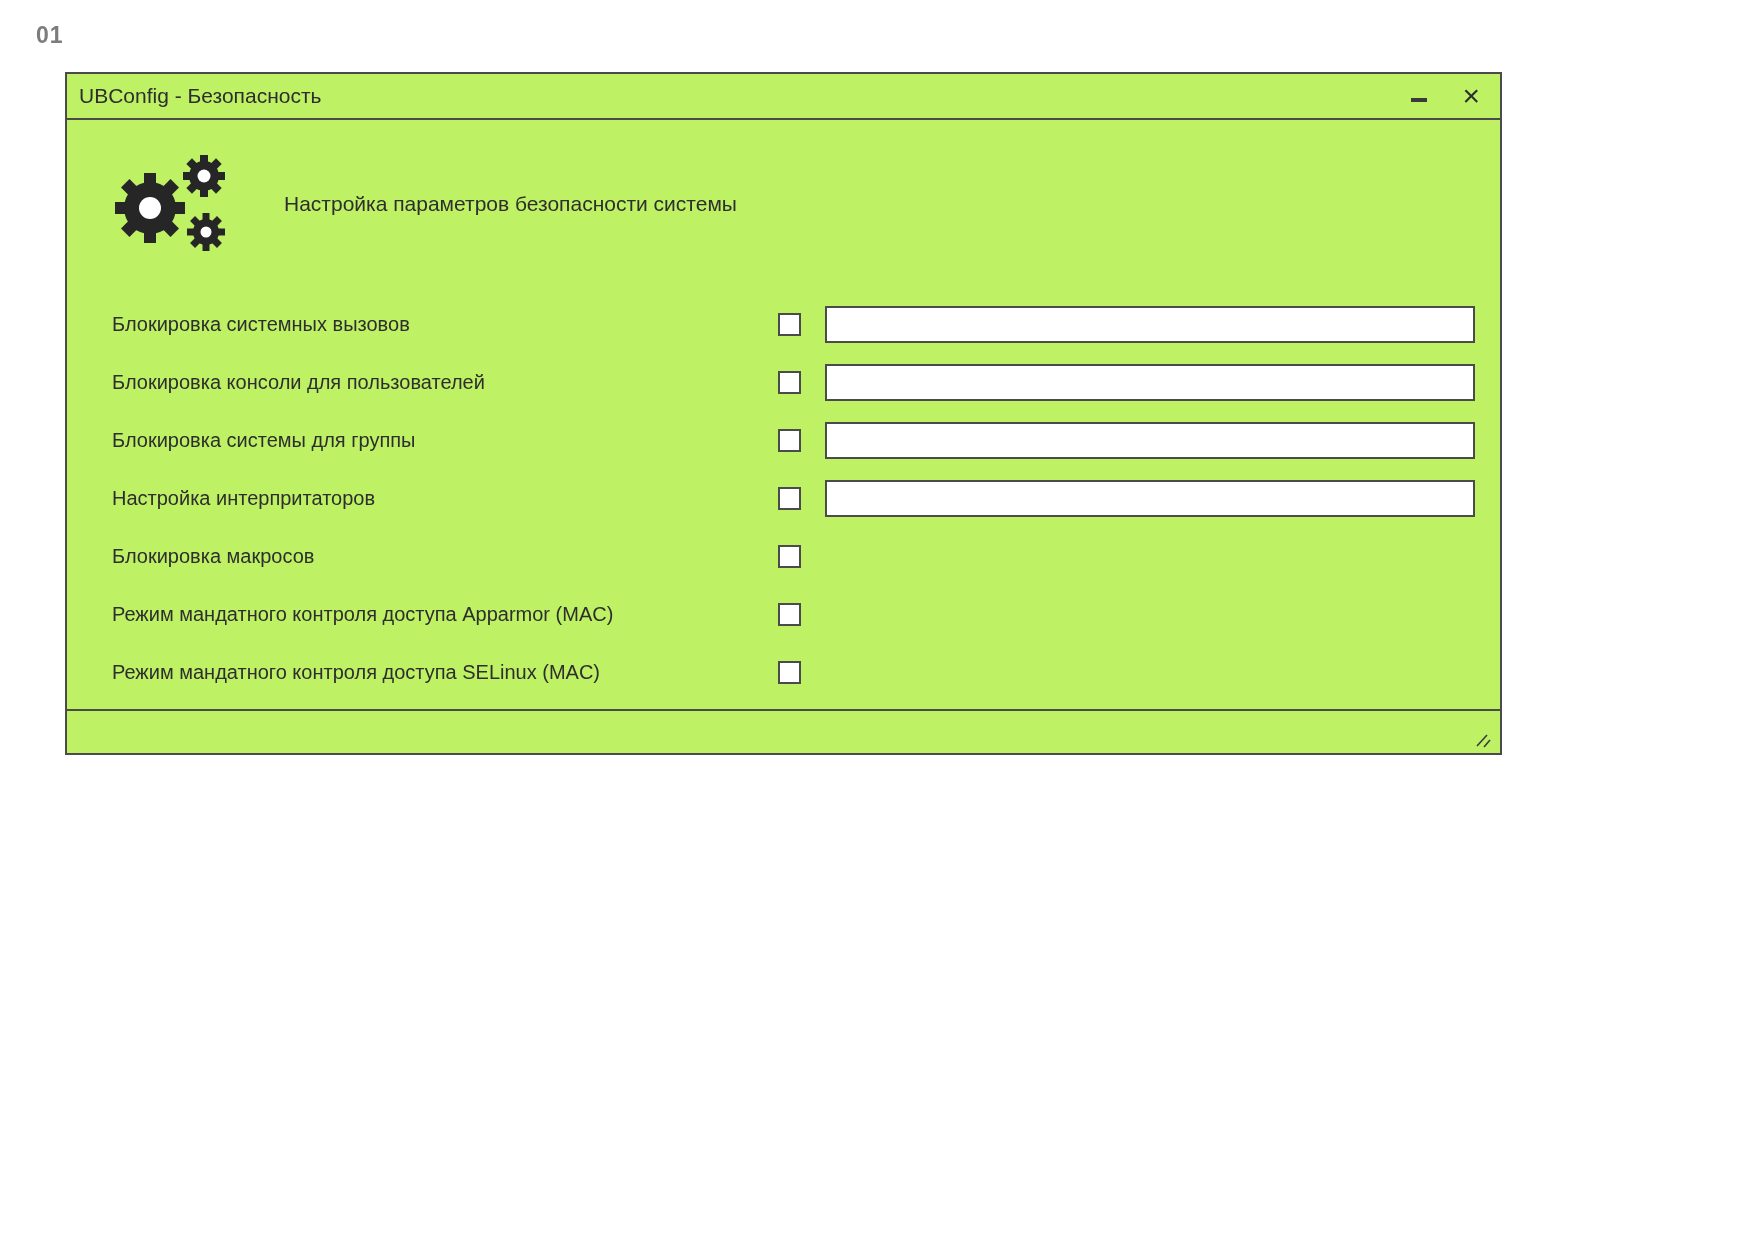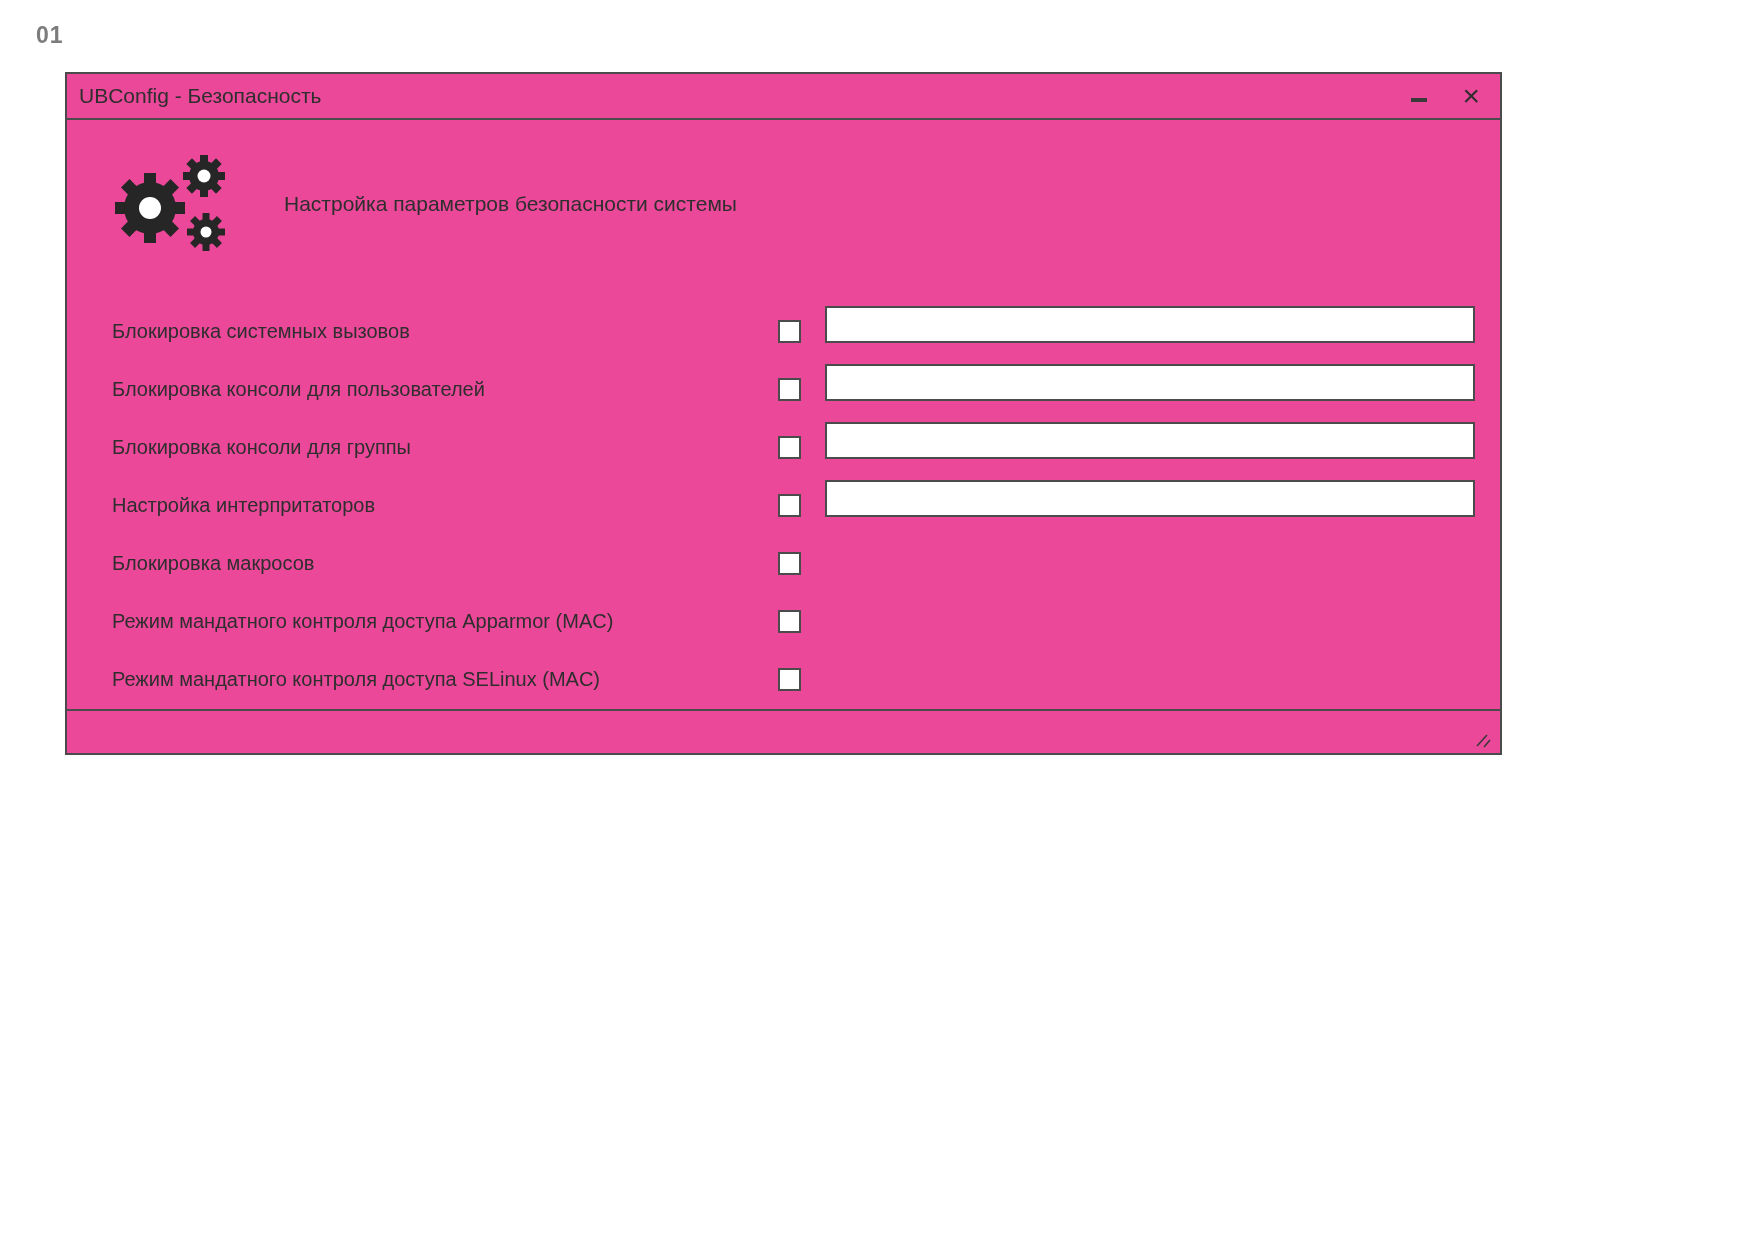--- a/index.html
+++ b/index.html
@@ -22,21 +22,21 @@
     color: #7c7c7c;
     letter-spacing: 1px;
   }
 
   .window {
     position: absolute;
     left: 65px;
     top: 72px;
     width: 1437px;
     height: 683px;
-    background: #ec4899;
+    background: #bef264;
     border: 2px solid #4b4b4b;
   }
 
   .titlebar {
     height: 46px;
     border-bottom: 2px solid #4b4b4b;
     display: flex;
     align-items: center;
     justify-content: space-between;
     padding: 0 14px 0 12px;
@@ -89,21 +89,21 @@
   }
   .header-desc {
     font-size: 21px;
     margin-left: 50px;
     color: #2e2e2e;
   }
 
   .form-rows { }
   .form-row {
     display: flex;
-    align-items: flex-end;
+    align-items: center;
     height: 37px;
     margin-bottom: 21px;
   }
   .row-label {
     flex: 0 0 666px;
     font-size: 20px;
     color: #2e2e2e;
   }
   .row-checkbox {
     width: 23px;
@@ -220,21 +220,21 @@
         <input class="row-input" type="text" value="" style="">
       </div>
 
       <div class="form-row">
         <span class="row-label">Блокировка консоли для пользователей</span>
         <span class="row-checkbox"></span>
         <input class="row-input" type="text" value="" style="">
       </div>
 
       <div class="form-row">
-        <span class="row-label">Блокировка консоли для группы</span>
+        <span class="row-label">Блокировка системы для группы</span>
         <span class="row-checkbox"></span>
         <input class="row-input" type="text" value="" style="">
       </div>
 
       <div class="form-row">
         <span class="row-label">Настройка интерпритаторов</span>
         <span class="row-checkbox"></span>
         <input class="row-input" type="text" value="" style="">
       </div>
 

